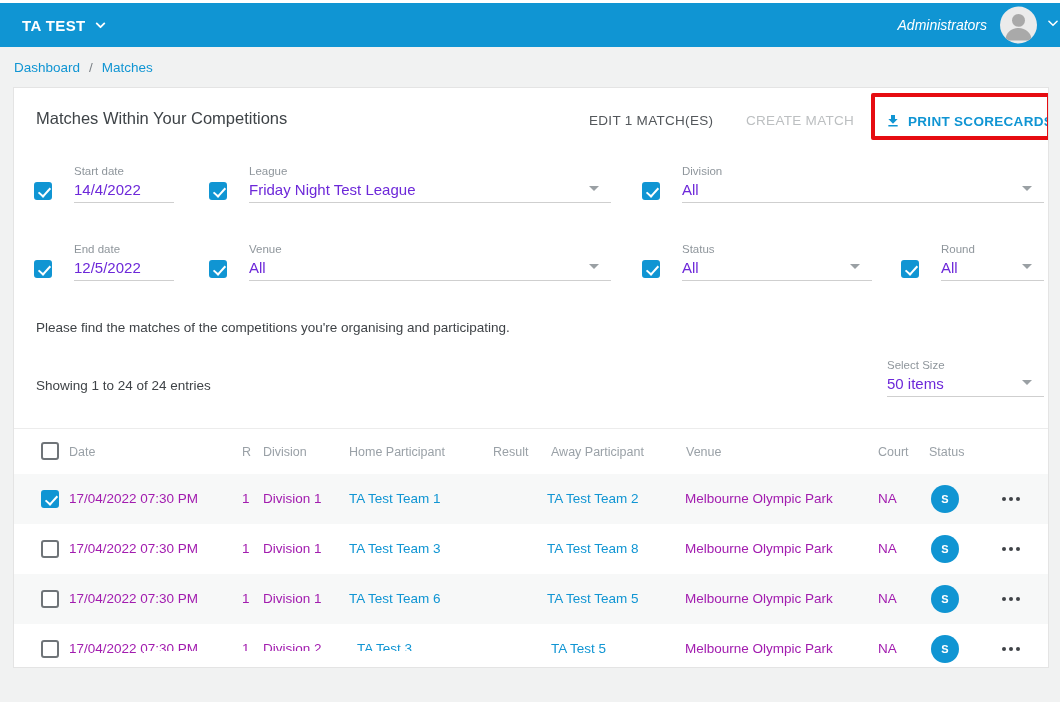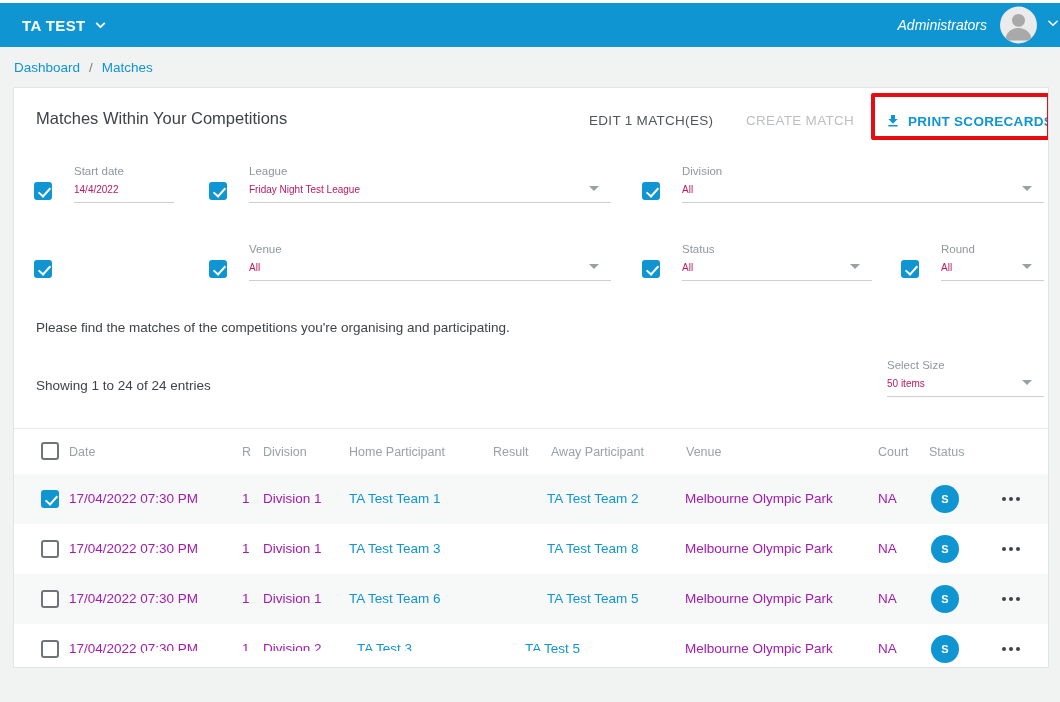--- a/index.html
+++ b/index.html
@@ -29,21 +29,21 @@
   .redbox{position:absolute;left:857px;top:5px;width:180px;height:47px;border:4px solid var(--red);border-radius:2px;pointer-events:none;z-index:6;}
 
   .cb{display:inline-block;width:18px;height:18px;border-radius:3px;border:2px solid #6f7478;background:#fff;position:relative;cursor:pointer;}
   .cb.checked{background:var(--accent);border-color:var(--accent);}
   .cb.checked::after{content:"";position:absolute;left:5px;top:1px;width:5px;height:10px;border:solid #fff;border-width:0 2.5px 2.5px 0;transform:rotate(42deg);}
 
   .filter{position:absolute;}
   .filter > .cb{position:absolute;left:0;top:18px;}
   .ffield{margin-left:40px;position:relative;border-bottom:1px solid #cfcfcf;cursor:pointer;}
   .flabel{font-size:11.5px;color:#8f969c;height:14px;line-height:14px;}
-  .fvalue{font-size:10px;color:#be185d;height:24px;line-height:24px;padding-bottom:8px;white-space:nowrap;overflow:hidden;}
+  .fvalue{font-size:15px;color:#6d28d9;height:24px;line-height:24px;padding-bottom:8px;white-space:nowrap;overflow:hidden;}
   .chev{position:absolute;right:12px;bottom:11px;width:0;height:0;border-left:5px solid transparent;border-right:5px solid transparent;border-top:5px solid #9aa0a4;}
 
   .info{position:absolute;left:22px;top:232px;font-size:13.5px;color:#3f4347;}
   .showing{position:absolute;left:22px;top:290px;font-size:13.5px;color:#3f4347;}
   .sizesel{position:absolute;left:865px;top:270px;width:165px;}
 
   .thead{position:absolute;left:0;top:340px;width:100%;height:46px;border-top:1px solid #ececec;}
   .thead .cb{position:absolute;left:27px;top:13px;}
   .hcell{position:absolute;top:0;line-height:46px;font-size:12.5px;color:#9aa1a7;white-space:nowrap;}
 
@@ -127,20 +127,24 @@
       <div class="filter" style="left: 628px; top: 76px; width: 402px;">
         <span class="cb checked"></span>
         <div class="ffield" style="width:362px">
           <div class="flabel">Division</div>
           <div class="fvalue">All</div>
           <i class="chev"></i>
         </div>
       </div>
       <div class="filter" style="left: 20px; top: 154px; width: 140px;">
         <span class="cb checked"></span>
+        <div class="ffield" style="width:100px">
+          <div class="flabel">End date</div>
+          <div class="fvalue">12/5/2022</div>
+        </div>
       </div>
       <div class="filter" style="left: 195px; top: 154px; width: 402px;">
         <span class="cb checked"></span>
         <div class="ffield" style="width:362px">
           <div class="flabel">Venue</div>
           <div class="fvalue">All</div>
           <i class="chev"></i>
         </div>
       </div>
       <div class="filter" style="left: 628px; top: 154px; width: 230px;">
@@ -237,21 +241,21 @@
           <i></i>
         </span>
       </div>
       <div class="tr">
         <span class="cb"></span>
         <span class="cell" style="left:55px">17/04/2022 07:30 PM</span>
         <span class="cell" style="left:228px">1</span>
         <span class="cell" style="left:249px">Division 2</span>
         <span class="cell link" style="left:343px">TA Test 3</span>
         <span class="cell" style="left:479px"></span>
-        <span class="cell link" style="left:511px">TA Test 5</span>
+        <span class="cell link" style="left:537px">TA Test 5</span>
         <span class="cell" style="left:671px">Melbourne Olympic Park</span>
         <span class="cell" style="left:864px">NA</span>
         <span class="badge">S</span>
         <span class="dots">
           <i></i>
           <i></i>
           <i></i>
         </span>
       </div>
     </div>

